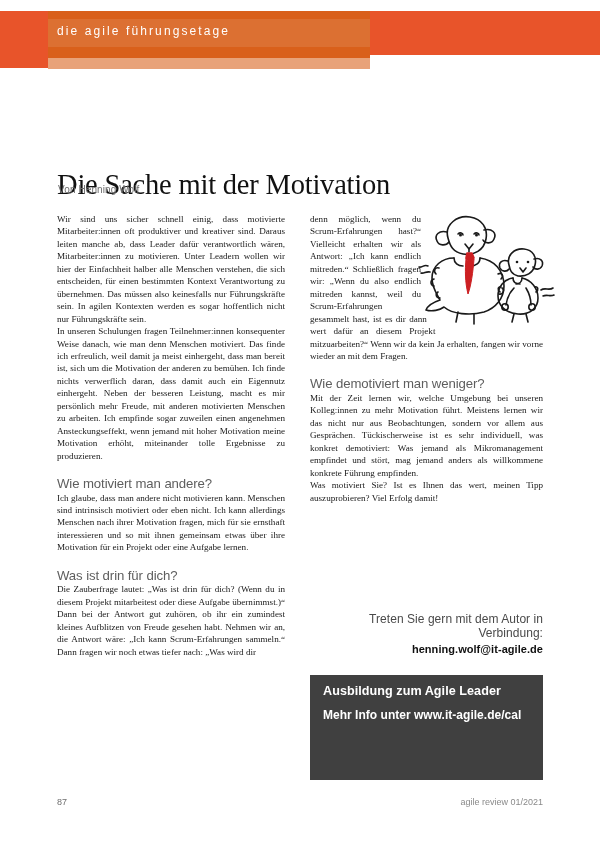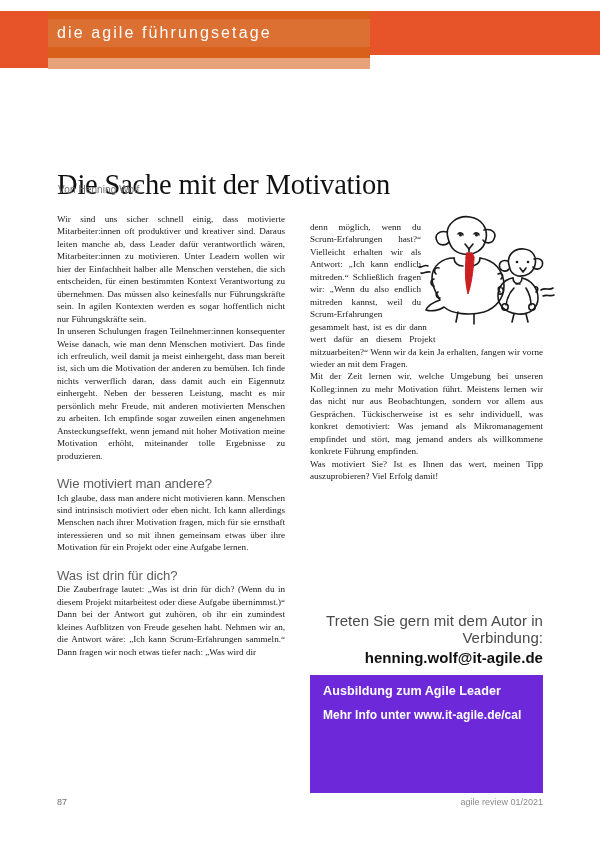--- a/index.html
+++ b/index.html
@@ -62,21 +62,21 @@
     top: 58px;
     width: 322px;
     height: 11px;
     background: #e8a279;
   }
   .header-title {
     position: absolute;
     left: 57px;
     top: 24px;
     font-family: "Liberation Sans", sans-serif;
-    font-size: 16px;
+    font-size: 12px;
     letter-spacing: 2.1px;
     color: #ffffff;
     font-weight: 400;
     white-space: nowrap;
   }
 
   
   .article-title {
     position: absolute;
     left: 57px;
@@ -101,21 +101,21 @@
   
   .col {
     position: absolute;
     font-size: 9.1px;
     line-height: 12.45px;
     text-align: justify;
     color: #181818;
     hyphens: manual;
   }
   .col-left  { left: 57px;  top: 213px; width: 228px; }
-  .col-right { left: 310px; top: 213px; width: 233px; margin-top: 8px; }
+  .col-right { left: 310px; top: 213px; width: 233px; }
 
   .col p {
     margin: 0;
     text-align: justify;
   }
 
   .sec-head {
     font-family: "Liberation Sans", sans-serif;
     font-size: 13.2px;
     font-weight: 400;
@@ -149,40 +149,40 @@
   
   .contact-block {
     position: absolute;
     left: 310px;
     top: 612px;
     width: 233px;
     text-align: right;
     font-family: "Liberation Sans", sans-serif;
   }
   .contact-line {
-    font-size: 15px;
+    font-size: 12px;
     color: #4a4a4a;
     letter-spacing: 0.05px;
   }
   .contact-mail {
-    font-size: 15px;
+    font-size: 11px;
     font-weight: bold;
     color: #101010;
     margin-top: 3px;
     letter-spacing: 0.05px;
   }
 
   
   .ad-box {
     position: absolute;
     left: 310px;
     top: 675px;
     width: 233px;
-    height: 118px;
-    background: #6d28d9;
+    height: 105px;
+    background: #404040;
     color: #ffffff;
     font-family: "Liberation Sans", sans-serif;
     box-sizing: border-box;
     padding: 9px 13px 0 13px;
   }
   .ad-title {
     font-size: 12.6px;
     font-weight: bold;
     letter-spacing: 0.05px;
     margin-bottom: 7px;
@@ -238,20 +238,21 @@
   <p>In unseren Schulungen fragen Teilnehmer:innen konsequenter Weise danach, wie man denn Menschen motiviert. Das finde ich erfreulich, weil damit ja meist einhergeht, dass man bereit ist, sich um die Motivation der anderen zu bemühen. Ich finde nichts verwerflich daran, dass damit auch ein Eigennutz einhergeht. Neben der besseren Leistung, macht es mir persönlich mehr Freude, mit anderen motivierten Menschen zu arbeiten. Ich empfinde sogar zuweilen einen angenehmen Ansteckungseffekt, wenn jemand mit hoher Motivation meine Motivation erhöht, miteinander tolle Ergebnisse zu produzieren.</p>
   <h2 class="sec-head">Wie motiviert man andere?</h2>
   <p>Ich glaube, dass man andere nicht motivieren kann. Menschen sind intrinsisch motiviert oder eben nicht. Ich kann allerdings Menschen nach ihrer Motivation fragen, mich für sie ernsthaft interessieren und so mit ihnen gemeinsam etwas über ihre Motivation für ein Projekt oder eine Aufgabe lernen.</p>
   <h2 class="sec-head">Was ist drin für dich?</h2>
   <p>Die Zauberfrage lautet: „Was ist drin für dich? (Wenn du in diesem Projekt mitarbeitest oder diese Aufgabe übernimmst.)“ Dann bei der Antwort gut zuhören, ob ihr ein zumindest kleines Aufblitzen von Freude gesehen habt. Nehmen wir an, die Antwort wäre: „Ich kann Scrum-Erfahrungen sammeln.“ Dann fragen wir noch etwas tiefer nach: „Was wird dir</p>
 </div>
 
 <div class="col col-right">
   <div class="illus-float"></div>
   <p>denn möglich, wenn du Scrum-Erfahrungen hast?“ Vielleicht erhalten wir als Antwort: „Ich kann endlich mitreden.“ Schließlich fragen wir: „Wenn du also endlich mitreden kannst, weil du Scrum-Erfahrungen gesammelt hast, ist es dir dann wert dafür an diesem Projekt mitzuarbeiten?“ Wenn wir da kein Ja erhalten, fangen wir vorne wieder an mit dem Fragen.</p>
+  <h2 class="sec-head">Wie demotiviert man weniger?</h2>
   <p>Mit der Zeit lernen wir, welche Umgebung bei unseren Kolleg:innen zu mehr Motivation führt. Meistens lernen wir das nicht nur aus Beobachtungen, sondern vor allem aus Gesprächen. Tückischerweise ist es sehr individuell, was konkret demotiviert: Was jemand als Mikromanagement empfindet und stört, mag jemand anders als willkommene konkrete Führung empfinden.</p>
   <p class="gap-para">Was motiviert Sie? Ist es Ihnen das wert, meinen Tipp auszuprobieren? Viel Erfolg damit!</p>
 </div>
 
 <div class="illustration">
   <svg viewBox="0 0 150 140" width="150" height="140" fill="none" stroke="#1a1a1a" stroke-width="1.6" stroke-linecap="round" stroke-linejoin="round">
 
     <path d="M38 30 C34 16 48 7 60 9 C72 11 78 20 76 31 C74 42 64 48 53 46 C43 44 40 38 38 30 Z"></path>
 
     <path d="M37 24 C29 22 24 27 27 33 C29 38 36 38 39 34"></path>

